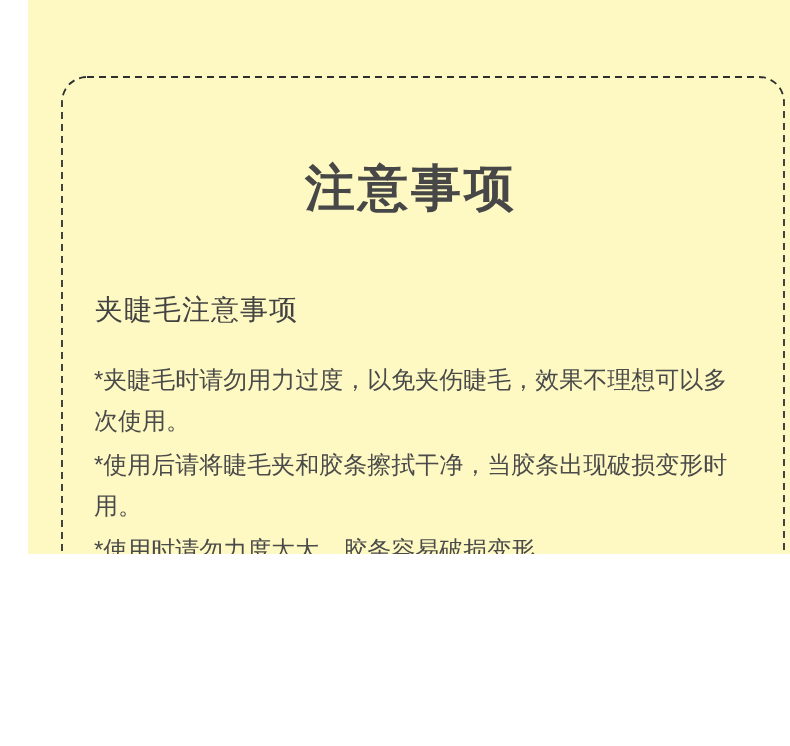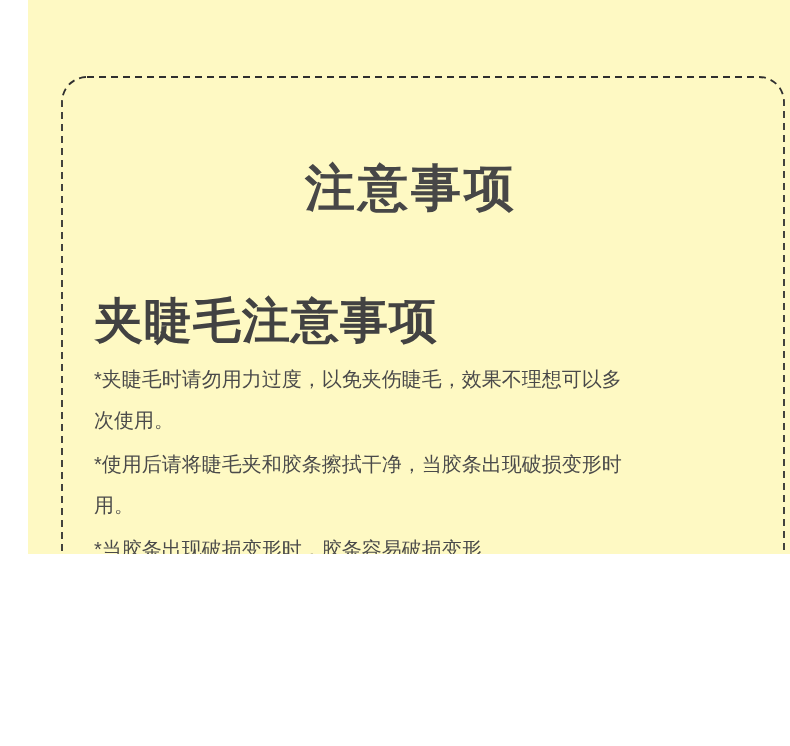--- a/index.html
+++ b/index.html
@@ -37,32 +37,32 @@
     line-height: 1.15;
     font-weight: 700;
     letter-spacing: 3px;
     color: #474747;
   }
   .section-heading {
     position: absolute;
     top: 295px;
     left: 67px;
     margin: 0;
-    font-size: 48px;
+    font-size: 28px;
     line-height: 1.1;
-    font-weight: 700;
+    font-weight: 400;
     letter-spacing: 1px;
     color: #424242;
   }
   .notes {
     position: absolute;
     top: 359px;
     left: 66px;
     width: 680px;
-    font-size: 20px;
+    font-size: 24px;
     line-height: 41px;
     color: #4a4a4a;
   }
   .notes p {
     margin: 0 0 3px 0;
     white-space: pre-line; 
   }
 </style>
 </head>
 <body>
@@ -75,16 +75,16 @@
 
   <h1 class="card-title">注意事项</h1>
 
   <h2 class="section-heading">夹睫毛注意事项</h2>
 
   <div class="notes">
     <p>*夹睫毛时请勿用力过度，以免夹伤睫毛，效果不理想可以多
 次使用。</p>
     <p>*使用后请将睫毛夹和胶条擦拭干净，当胶条出现破损变形时
 用。</p>
-    <p>*当胶条出现破损变形时，胶条容易破损变形。</p>
+    <p>*使用时请勿力度太大，胶条容易破损变形。</p>
   </div>
 
 </div>
 
 </body></html>

